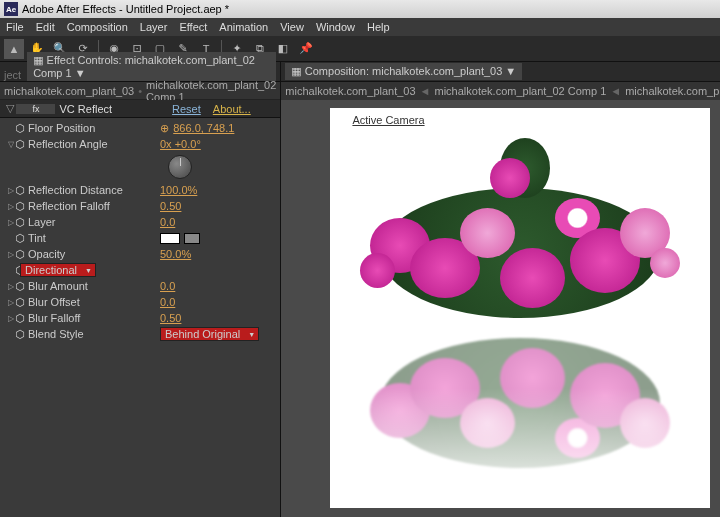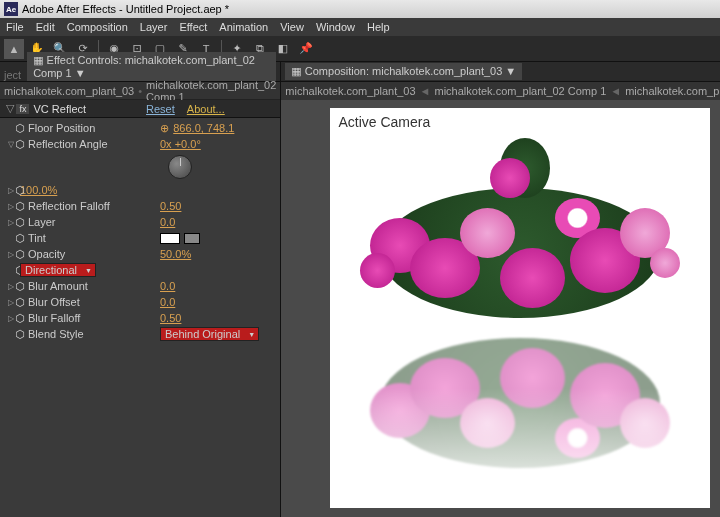--- a/index.html
+++ b/index.html
@@ -11,21 +11,21 @@
 .toolbar { height: 26px; background: #2a2a2a; display: flex; align-items: center; padding: 0 4px; gap: 3px; border-bottom: 1px solid #111; }
 .tool-btn { width: 20px; height: 20px; display: flex; align-items: center; justify-content: center; color: #bbb; cursor: pointer; }
 .tool-btn.active { background: #555; }
 .tool-sep { width: 1px; height: 18px; background: #555; margin: 0 2px; }
 .main { display: flex; height: calc(100% - 62px); }
 .left-panel { width: 300px; background: #3a3a3a; display: flex; flex-direction: column; border-right: 1px solid #111; }
 .panel-tabs { height: 20px; background: #2a2a2a; display: flex; align-items: flex-end; font-size: 10px; color: #999; padding: 0 4px; border-bottom: 1px solid #111; }
 .breadcrumb { height: 18px; background: #333; display: flex; align-items: center; padding: 0 4px; font-size: 10px; color: #aaa; border-bottom: 1px solid #222; }
 .breadcrumb .sep { margin: 0 4px; color: #666; }
 .effect-header { height: 18px; background: #2a2a2a; display: flex; align-items: center; padding: 0 6px; border-bottom: 1px solid #111; }
-.fx-badge { background: #444; font-size: 9px; padding: 0 3px; margin-right: 4px; color: #ddd; }
+.fx-badge { background: #444; font-size: 9px; padding: 0 16px; margin-right: 4px; color: #ddd; }
 .effect-name { font-weight: normal; color: #ddd; flex: 0 0 auto; margin-right: 60px; }
 .link-reset { color: #8ab4d8; cursor: pointer; text-decoration: underline; margin-right: 12px; }
 .link-about { color: #d8b44a; cursor: pointer; text-decoration: underline; }
 .prop-list { padding: 2px 0; }
 .prop-row { display: flex; align-items: center; height: 16px; padding: 0 6px 0 20px; position: relative; }
 .prop-row .twirl { position: absolute; left: 8px; color: #999; font-size: 8px; cursor: pointer; width: 8px; }
 .prop-row .sw { position: absolute; left: 16px; width: 8px; height: 8px; cursor: pointer; display: flex; align-items: center; justify-content: center; }
 .prop-label { width: 140px; color: #ccc; padding-left: 8px; }
 .prop-value { color: #d8a050; cursor: pointer; }
 .prop-value.link { text-decoration: underline; }
@@ -34,21 +34,21 @@
 .dial::after { content: ''; position: absolute; left: 50%; top: 2px; width: 1px; height: 8px; background: #ccc; }
 .tint-swatch { width: 20px; height: 11px; background: #fff; border: 1px solid #000; margin-right: 4px; }
 .tint-picker { width: 16px; height: 11px; background: #888; border: 1px solid #000; }
 .dropdown { background: #b91c1c; border: 1px solid #222; color: #ccc; padding: 0 18px 0 4px; height: 14px; display: inline-flex; align-items: center; font-size: 10px; position: relative; cursor: pointer; }
 .dropdown::after { content: '▼'; position: absolute; right: 3px; font-size: 7px; }
 .right-panel { flex: 1; background: #3a3a3a; display: flex; flex-direction: column; }
 .comp-tabs { height: 20px; background: #2a2a2a; display: flex; align-items: center; font-size: 10px; color: #999; padding: 0 4px; border-bottom: 1px solid #111; }
 .comp-breadcrumb { height: 18px; background: #333; display: flex; align-items: center; padding: 0 4px; font-size: 10px; color: #aaa; gap: 4px; overflow: hidden; white-space: nowrap; }
 .comp-view { flex: 1; background: #4a4a4a; display: flex; align-items: flex-start; justify-content: center; padding: 8px; }
 .canvas { width: 380px; height: 400px; background: #fff; position: relative; overflow: hidden; }
-.cam-label { position: absolute; top: 6px; left: 8px; font-size: 14px; color: #333; }
+.cam-label { position: absolute; top: 6px; left: 22px; font-size: 11px; color: #333; text-decoration: underline; }
 .plant { position: absolute; top: 70px; left: 30px; width: 320px; height: 150px; }
 .reflection { position: absolute; top: 220px; left: 30px; width: 320px; height: 150px; transform: scaleY(-1); opacity: 0.5; filter: blur(1px); }
 .cluster { position: absolute; border-radius: 50%; }
 .leaf { background: radial-gradient(circle, #2d5a2d, #1a3a1a); }
 .flower { background: radial-gradient(circle, #e84bb5, #b51888); }
 .flowerb { background: radial-gradient(circle, #f0a8d8, #d858a8); }
 .flowerw { background: radial-gradient(circle, #fff 30%, #e84bb5 35%); }
 .fade { position: absolute; top: 280px; left: 0; right: 0; height: 120px; background: linear-gradient(rgba(255,255,255,0), #fff); }
 </style>
 </head>
@@ -119,20 +119,21 @@
         <span class="sw">⬡</span>
         <span class="prop-label">Reflection Angle</span>
         <span class="prop-value link">0x +0.0°</span>
       </div>
       <div class="prop-row dial-row">
         <div class="dial"></div>
       </div>
       <div class="prop-row">
         <span class="twirl">▷</span>
         <span class="sw">⬡</span>
+        <span class="prop-label">Reflection Distance</span>
         <span class="prop-value link">100.0%</span>
       </div>
       <div class="prop-row">
         <span class="twirl">▷</span>
         <span class="sw">⬡</span>
         <span class="prop-label">Reflection Falloff</span>
         <span class="prop-value link">0.50</span>
       </div>
       <div class="prop-row">
         <span class="twirl">▷</span>

